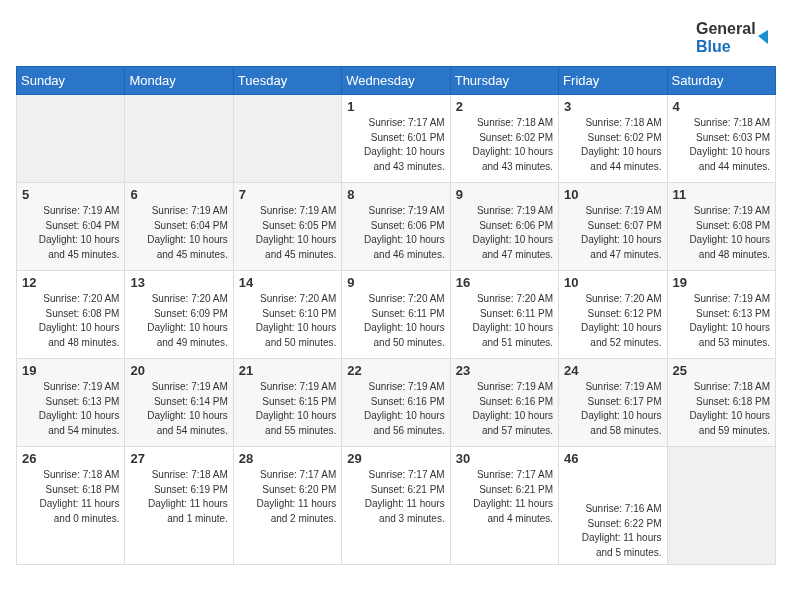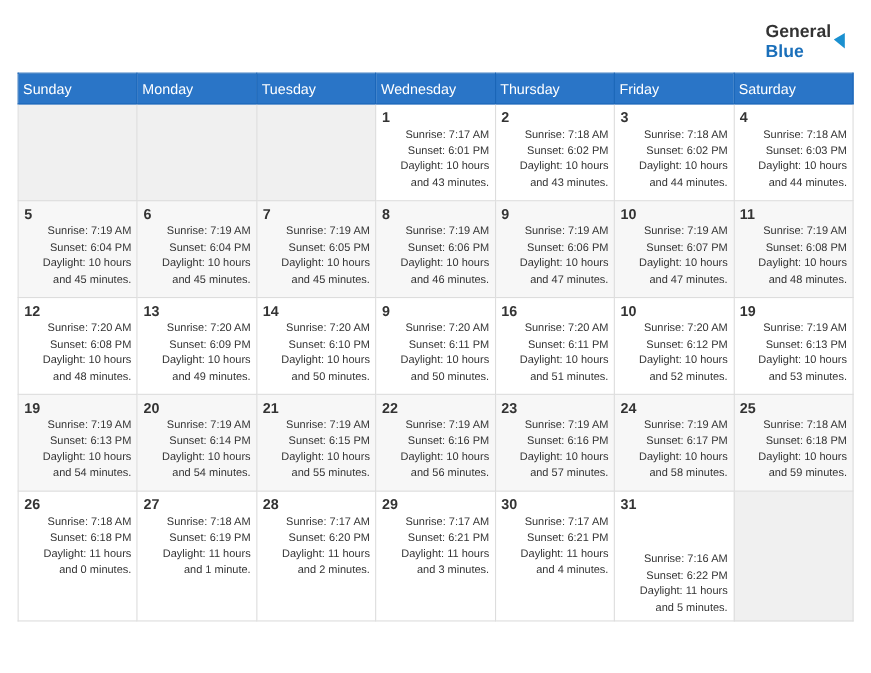--- a/index.html
+++ b/index.html
@@ -325,21 +325,21 @@
 and 3 minutes.</div>
         </td>
         <td>
           <span class="day-num">30</span>
           <div class="day-info" style="white-space: pre-line;">Sunrise: 7:17 AM
 Sunset: 6:21 PM
 Daylight: 11 hours
 and 4 minutes.</div>
         </td>
         <td>
-          <span class="day-num">31</span>
+          <span class="day-num">46</span>
           <div class="day-info" style="white-space: pre-line; margin-top: 36px;">Sunrise: 7:16 AM
 Sunset: 6:22 PM
 Daylight: 11 hours
 and 5 minutes.</div>
         </td>
         <td class="empty"></td>
       </tr>
     </tbody>
 </table>
 

